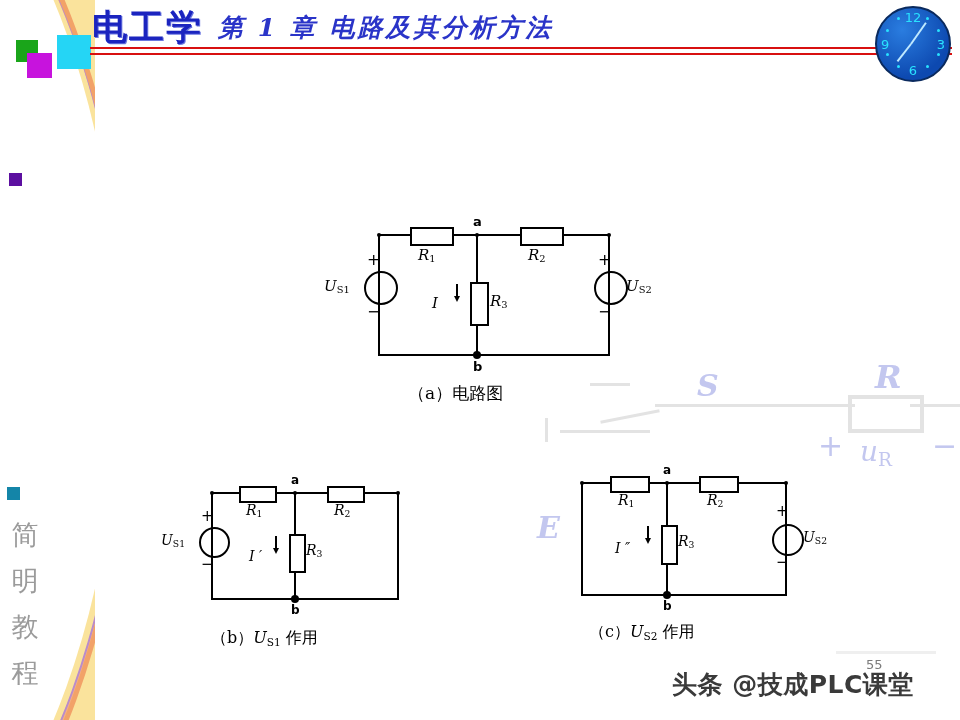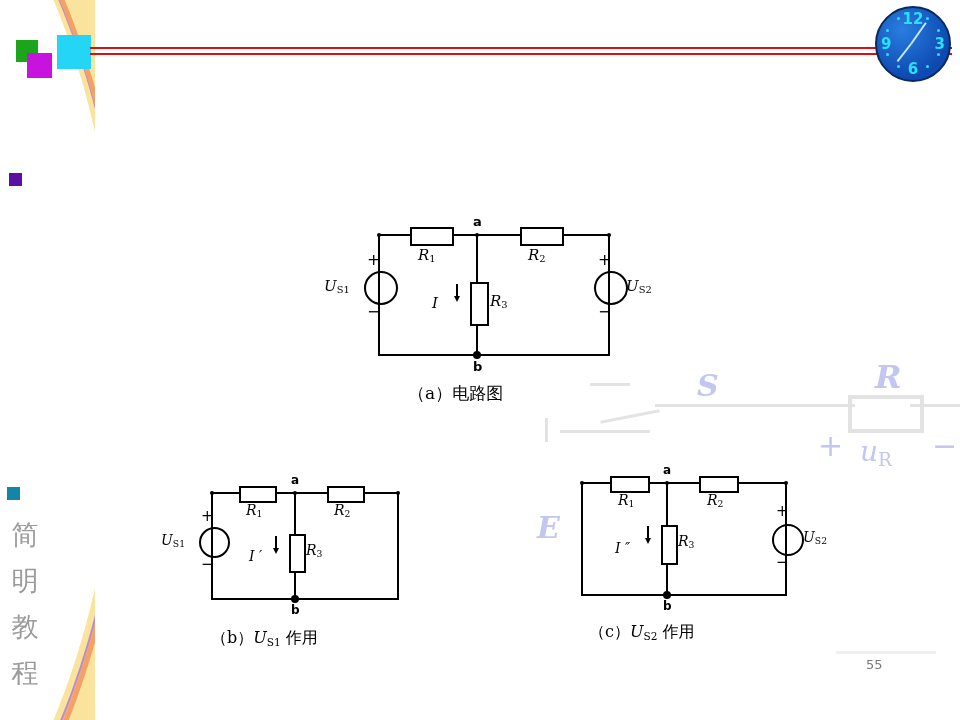--- a/index.html
+++ b/index.html
@@ -43,21 +43,21 @@
      text-shadow:1px 1px 0 #6b77e0;}
   .hdr-sub{position:absolute;left:218px;top:11px;font-size:25px;font-weight:bold;
      font-style:italic;color:#2a34c8;font-family:"DejaVu Serif",serif;letter-spacing:3px;}
   .hdr-rule1{position:absolute;left:90px;top:47px;width:862px;height:2px;background:#d81010;}
   .hdr-rule2{position:absolute;left:90px;top:53px;width:862px;height:2px;background:#d81010;}
 
   
   .clock{position:absolute;left:875px;top:6px;width:72px;height:72px;border-radius:50%;
      background:#1158c7;border:2px solid #0a2a5e;
      background-image:radial-gradient(circle at 35% 30%,#2a7de0 0%,#0d49b0 70%);}
-  .clock .num{position:absolute;color:#29e2ff;font-size:15px;font-weight:bold;
+  .clock .num{position:absolute;color:#29e2ff;font-size:13px;font-weight:normal;
      font-family:"DejaVu Sans",sans-serif;}
   .clock .n12{left:50%;top:2px;transform:translateX(-50%);}
   .clock .n3{right:4px;top:50%;transform:translateY(-50%);}
   .clock .n6{left:50%;bottom:2px;transform:translateX(-50%);}
   .clock .n9{left:4px;top:50%;transform:translateY(-50%);}
   .clock .dot{position:absolute;width:3px;height:3px;border-radius:50%;background:#29e2ff;}
   .clock .hand{position:absolute;background:#bfe9ff;transform-origin:0 50%;}
 
   
   .slide-title{position:absolute;left:70px;top:100px;width:880px;
@@ -133,20 +133,22 @@
     <span>明</span>
     <span>教</span>
     <span>程</span>
   </div>
 
   <div class="hdr-squares">
     <span class="sq-green"></span>
     <span class="sq-magenta"></span>
     <span class="sq-cyan"></span>
   </div>
+  <div class="hdr-title">电工学</div>
+  <div class="hdr-sub">第 1 章  电路及其分析方法</div>
   <div class="hdr-rule1"></div>
   <div class="hdr-rule2"></div>
 
   <div class="clock">
     <span class="num n12">12</span>
     <span class="num n3">3</span>
     <span class="num n6">6</span>
     <span class="num n9">9</span>
     <span class="dot" style="left:49px;top:9px;"></span>
     <span class="dot" style="left:60px;top:21px;"></span>
@@ -281,14 +283,15 @@
       </div>
     <div class="lbl" style="left:40px;top:68px;font-size:14px;font-style:italic;">I ″</div>
 
     <div class="cap" style="left:14px;top:150px;font-size:16px;">
       <span>（c）</span><i>U</i><span class="sub">S2</span><span> 作用</span>
     </div>
   </div>
 
   <div class="foot-rule"></div>
   <div class="pagenum">55</div>
+  <div class="watermark-brand">头条 @技成PLC课堂</div>
 
 </div>
 
 </body></html>

